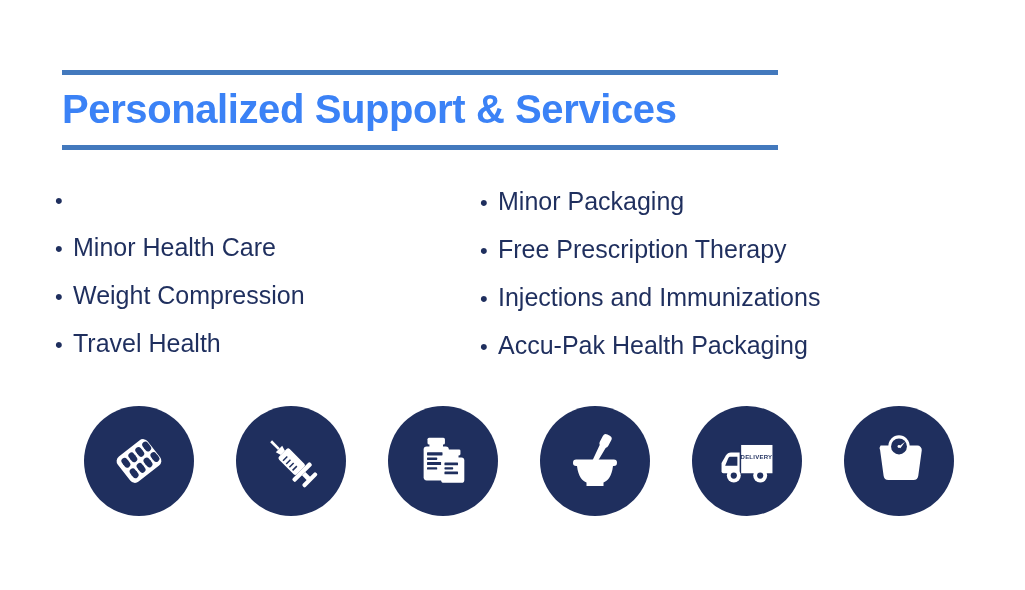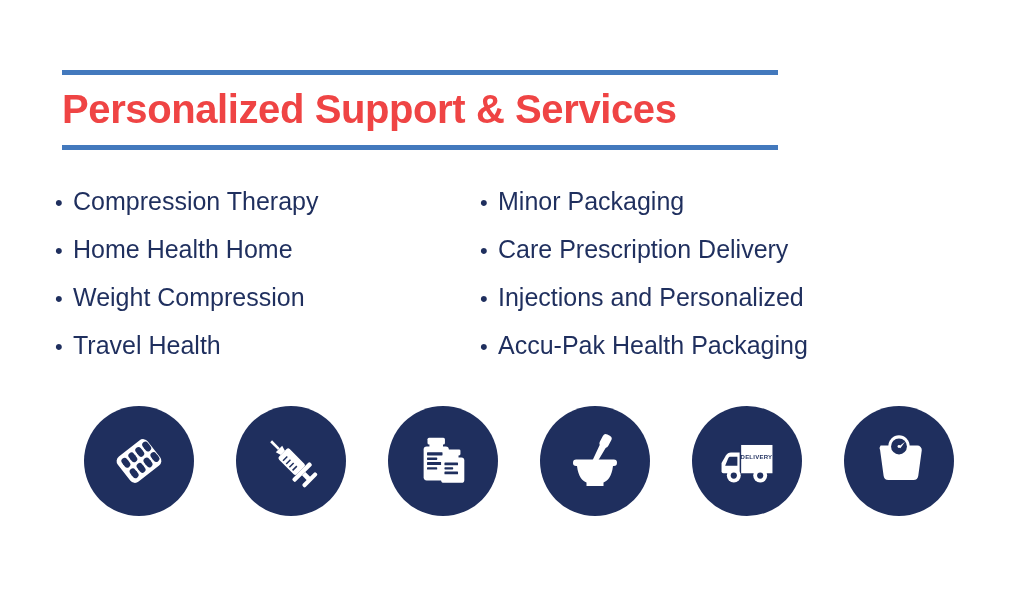--- a/index.html
+++ b/index.html
@@ -35,21 +35,21 @@
     width: 100%;
     height: 5px;
     background: #4379bd;
   }
   .rule-top { margin-bottom: 0; }
   .rule-bottom { margin-top: 0; }
 
   .page-title {
     font-size: 40px;
     font-weight: bold;
-    color: #ef4444;
+    color: #3b82f6;
     letter-spacing: -0.4px;
     line-height: 1.0;
     padding: 14px 0 16px 0;
     white-space: nowrap;
     font-family: "Liberation Sans", "DejaVu Sans", sans-serif;
   }
 
   
   .lists {
     position: absolute;
@@ -124,50 +124,49 @@
     <div class="page-title">Personalized Support &amp; Services</div>
     <div class="rule rule-bottom"></div>
   </div>
 
   <div class="lists">
 
     <div class="col col-left">
       <ul class="service-list">
         <li>
           <span class="bullet-dot">•</span>
-          <span class="item-label">Compression Therapy</span>
-        </li>
-        <li>
-          <span class="bullet-dot">•</span>
-          <span class="item-label">Home Health Home</span>
+        </li>
+        <li>
+          <span class="bullet-dot">•</span>
+          <span class="item-label">Minor Health Care</span>
         </li>
         <li>
           <span class="bullet-dot">•</span>
           <span class="item-label">Weight Compression</span>
         </li>
         <li>
           <span class="bullet-dot">•</span>
           <span class="item-label">Travel Health</span>
         </li>
       </ul>
     </div>
 
     <div class="col col-right">
       <ul class="service-list">
         <li>
           <span class="bullet-dot">•</span>
           <span class="item-label">Minor Packaging</span>
         </li>
         <li>
           <span class="bullet-dot">•</span>
-          <span class="item-label">Care Prescription Delivery</span>
-        </li>
-        <li>
-          <span class="bullet-dot">•</span>
-          <span class="item-label">Injections and Personalized</span>
+          <span class="item-label">Free Prescription Therapy</span>
+        </li>
+        <li>
+          <span class="bullet-dot">•</span>
+          <span class="item-label">Injections and Immunizations</span>
         </li>
         <li>
           <span class="bullet-dot">•</span>
           <span class="item-label">Accu-Pak Health Packaging</span>
         </li>
       </ul>
     </div>
 
   </div>
 

